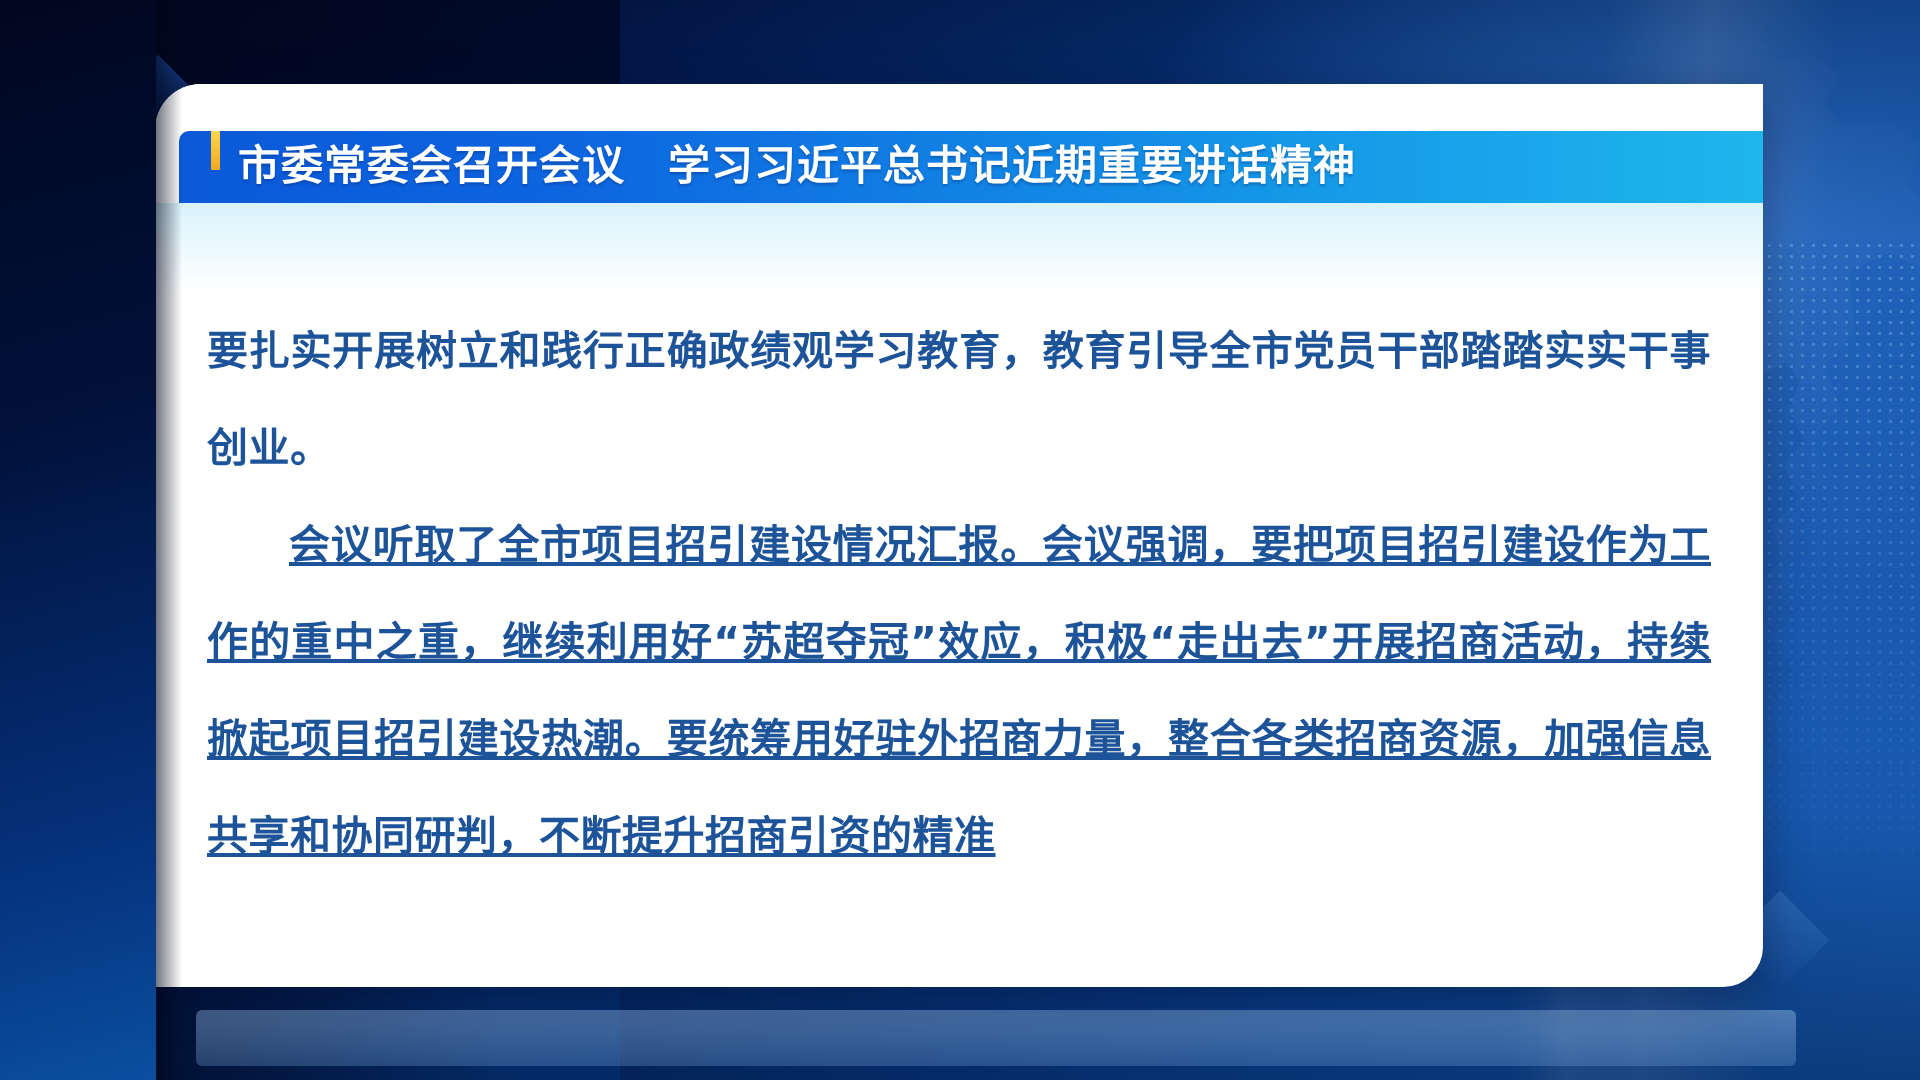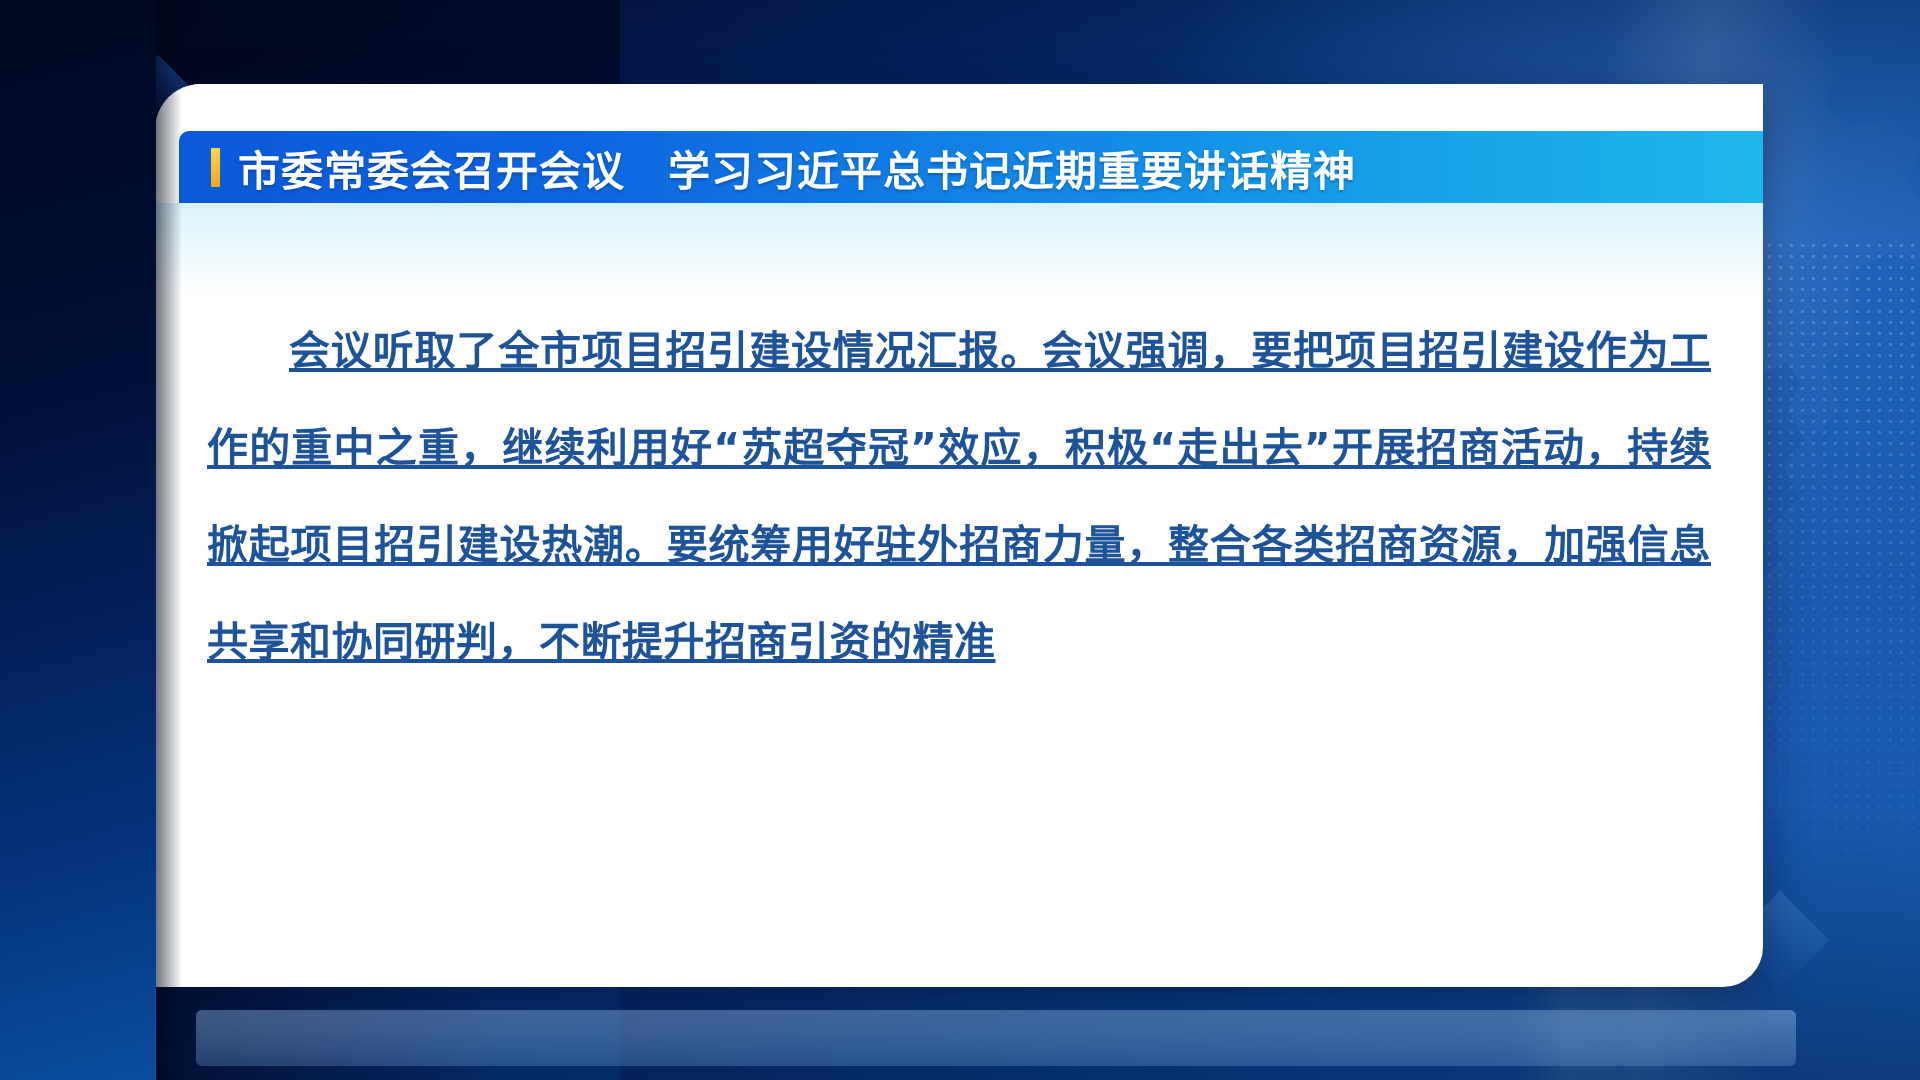--- a/index.html
+++ b/index.html
@@ -113,21 +113,21 @@
 
   .card-top-pad { height: 47px; background: #ffffff; }
 
   
   .title-bar {
     position: relative;
     margin-left: 24px;
     margin-right: 0;
     height: 72px;
     display: flex;
-    align-items: center;
+    align-items: flex-start;
     background: linear-gradient(to right, #0b59d8 0%, #0d65e0 24%, #159ae8 72%, #1fb6ec 100%);
     border-top-left-radius: 10px;
   }
   .title-accent {
     width: 9px;
     height: 39px;
     margin-left: 32px;
     margin-right: 18px;
     background: linear-gradient(to bottom, #ffd64a, #f2a81c);
     border-radius: 1px;
@@ -219,20 +219,21 @@
     <div class="card-top-pad"></div>
 
     <div class="title-bar">
       <span class="title-accent"></span>
       <span class="title-text">市委常委会召开会议　学习习近平总书记近期重要讲话精神</span>
     </div>
 
     <div class="title-fade"></div>
 
     <div class="body-wrap">
+      <p class="para">要扎实开展树立和践行正确政绩观学习教育，教育引导全市党员干部踏踏实实干事创业。</p>
       <p class="para indent">会议听取了全市项目招引建设情况汇报。会议强调，要把项目招引建设作为工作的重中之重，继续利用好“苏超夺冠”效应，积极“走出去”开展招商活动，持续掀起项目招引建设热潮。要统筹用好驻外招商力量，整合各类招商资源，加强信息共享和协同研判，不断提升招商引资的精准</p>
     </div>
 
   </div>
 
   <div class="left-rail"></div>
   <div class="left-rail-shadow"></div>
 
 </div>
 

